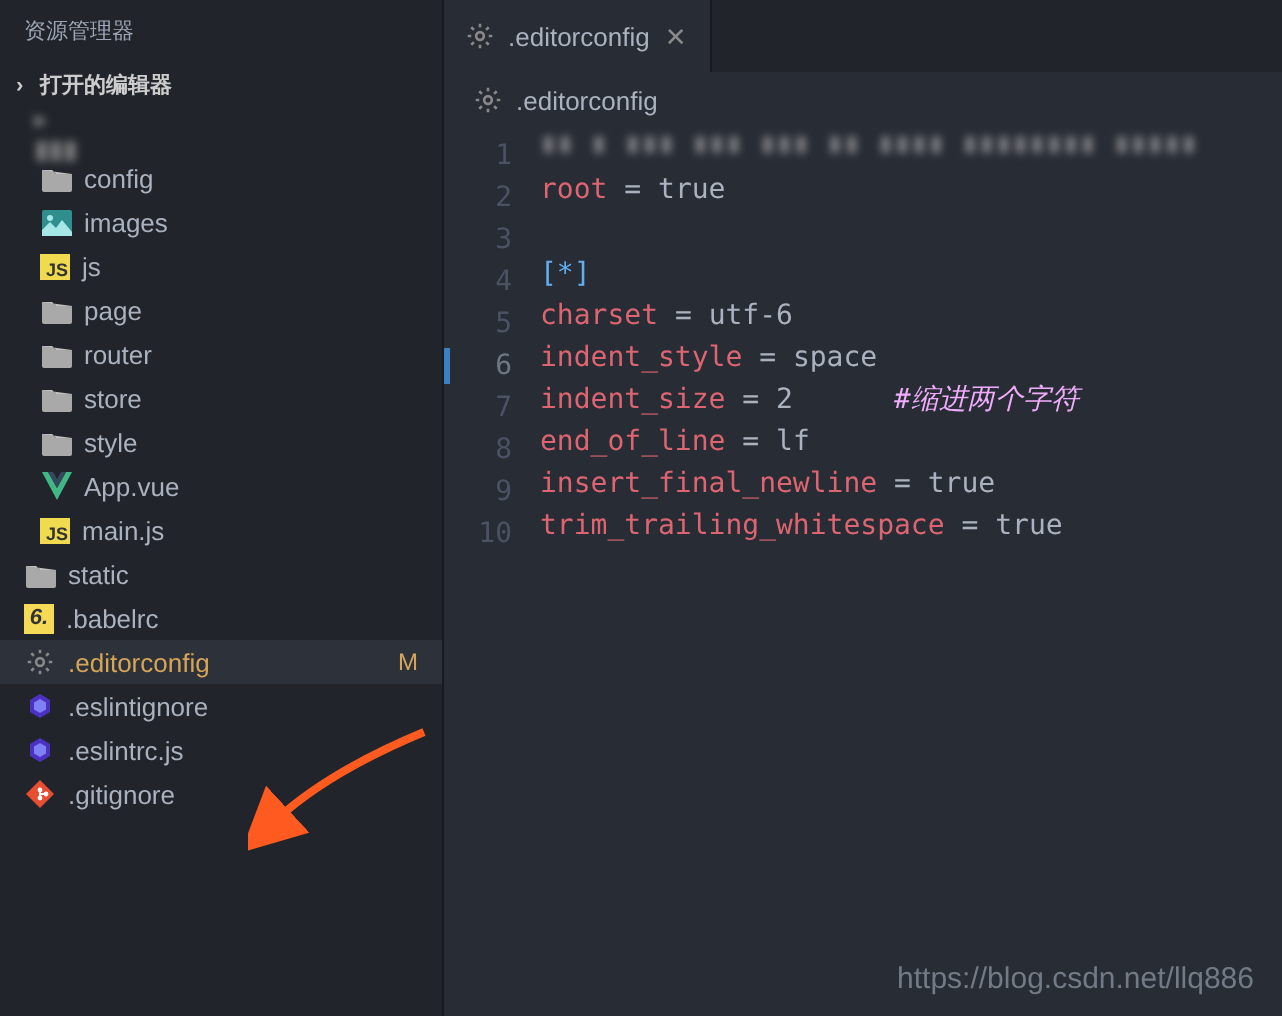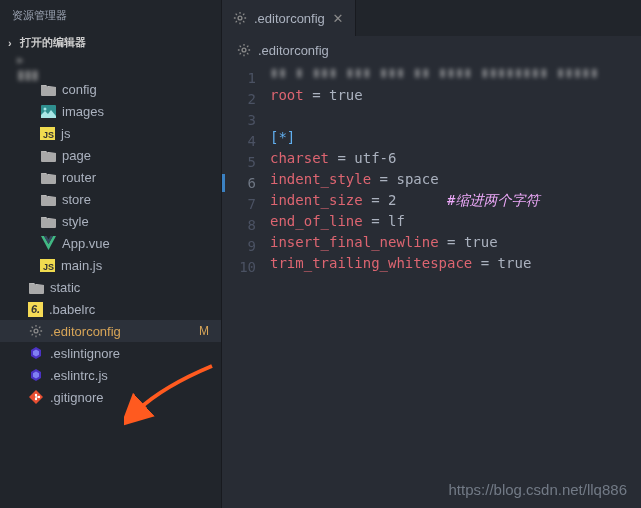--- a/index.html
+++ b/index.html
@@ -37,26 +37,26 @@
   .chevron { width: 8px; display: inline-block; }
   .tree {
     flex: 1;
     overflow: hidden;
     padding-top: 2px;
   }
   .tree-item {
     display: flex;
     align-items: center;
     height: 22px;
-    padding-left: 28px;
+    padding-left: 12px;
     gap: 6px;
     cursor: pointer;
     font-size: 13px;
   }
-  .tree-item.depth-1 { padding-left: 40px; }
+  .tree-item.depth-1 { padding-left: 20px; }
   .tree-item.root { padding-left: 20px; filter: blur(2px); opacity: 0.7;}
   .tree-item.selected {
     background: #2c313a;
     color: #d7a558;
   }
   .tree-item .status {
     margin-left: auto;
     margin-right: 12px;
     color: #d7a558;
     font-size: 12px;

